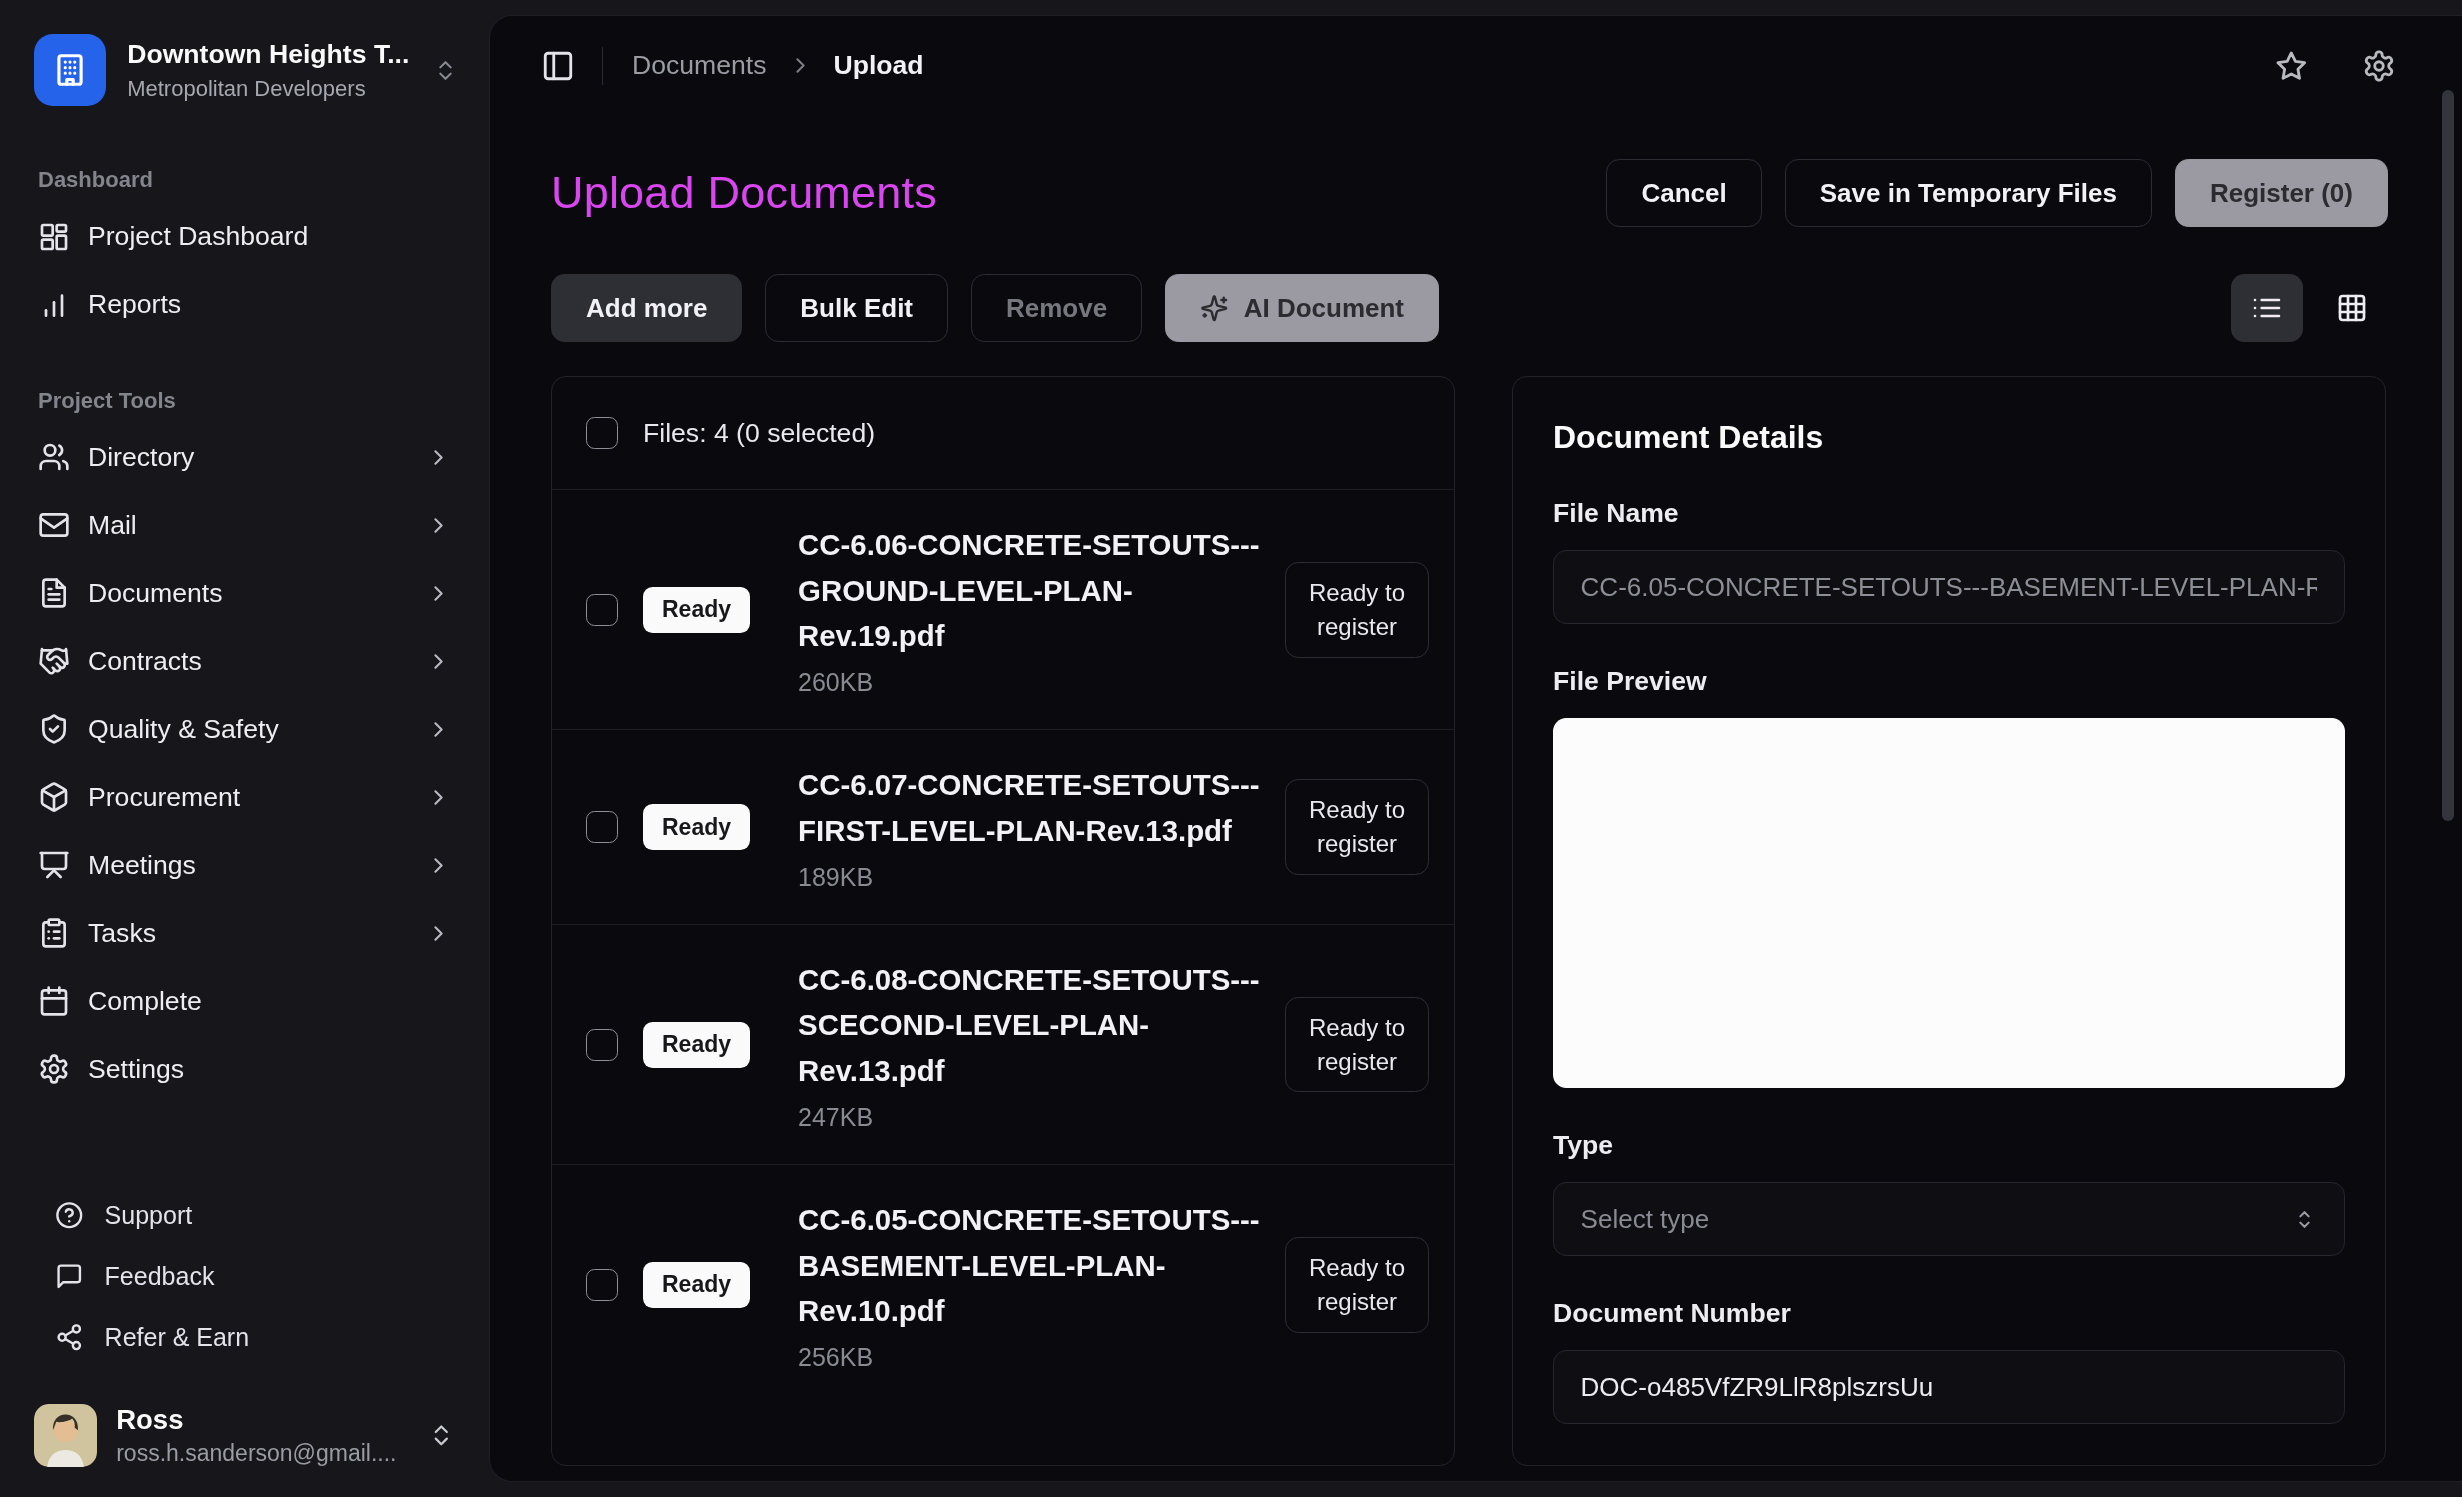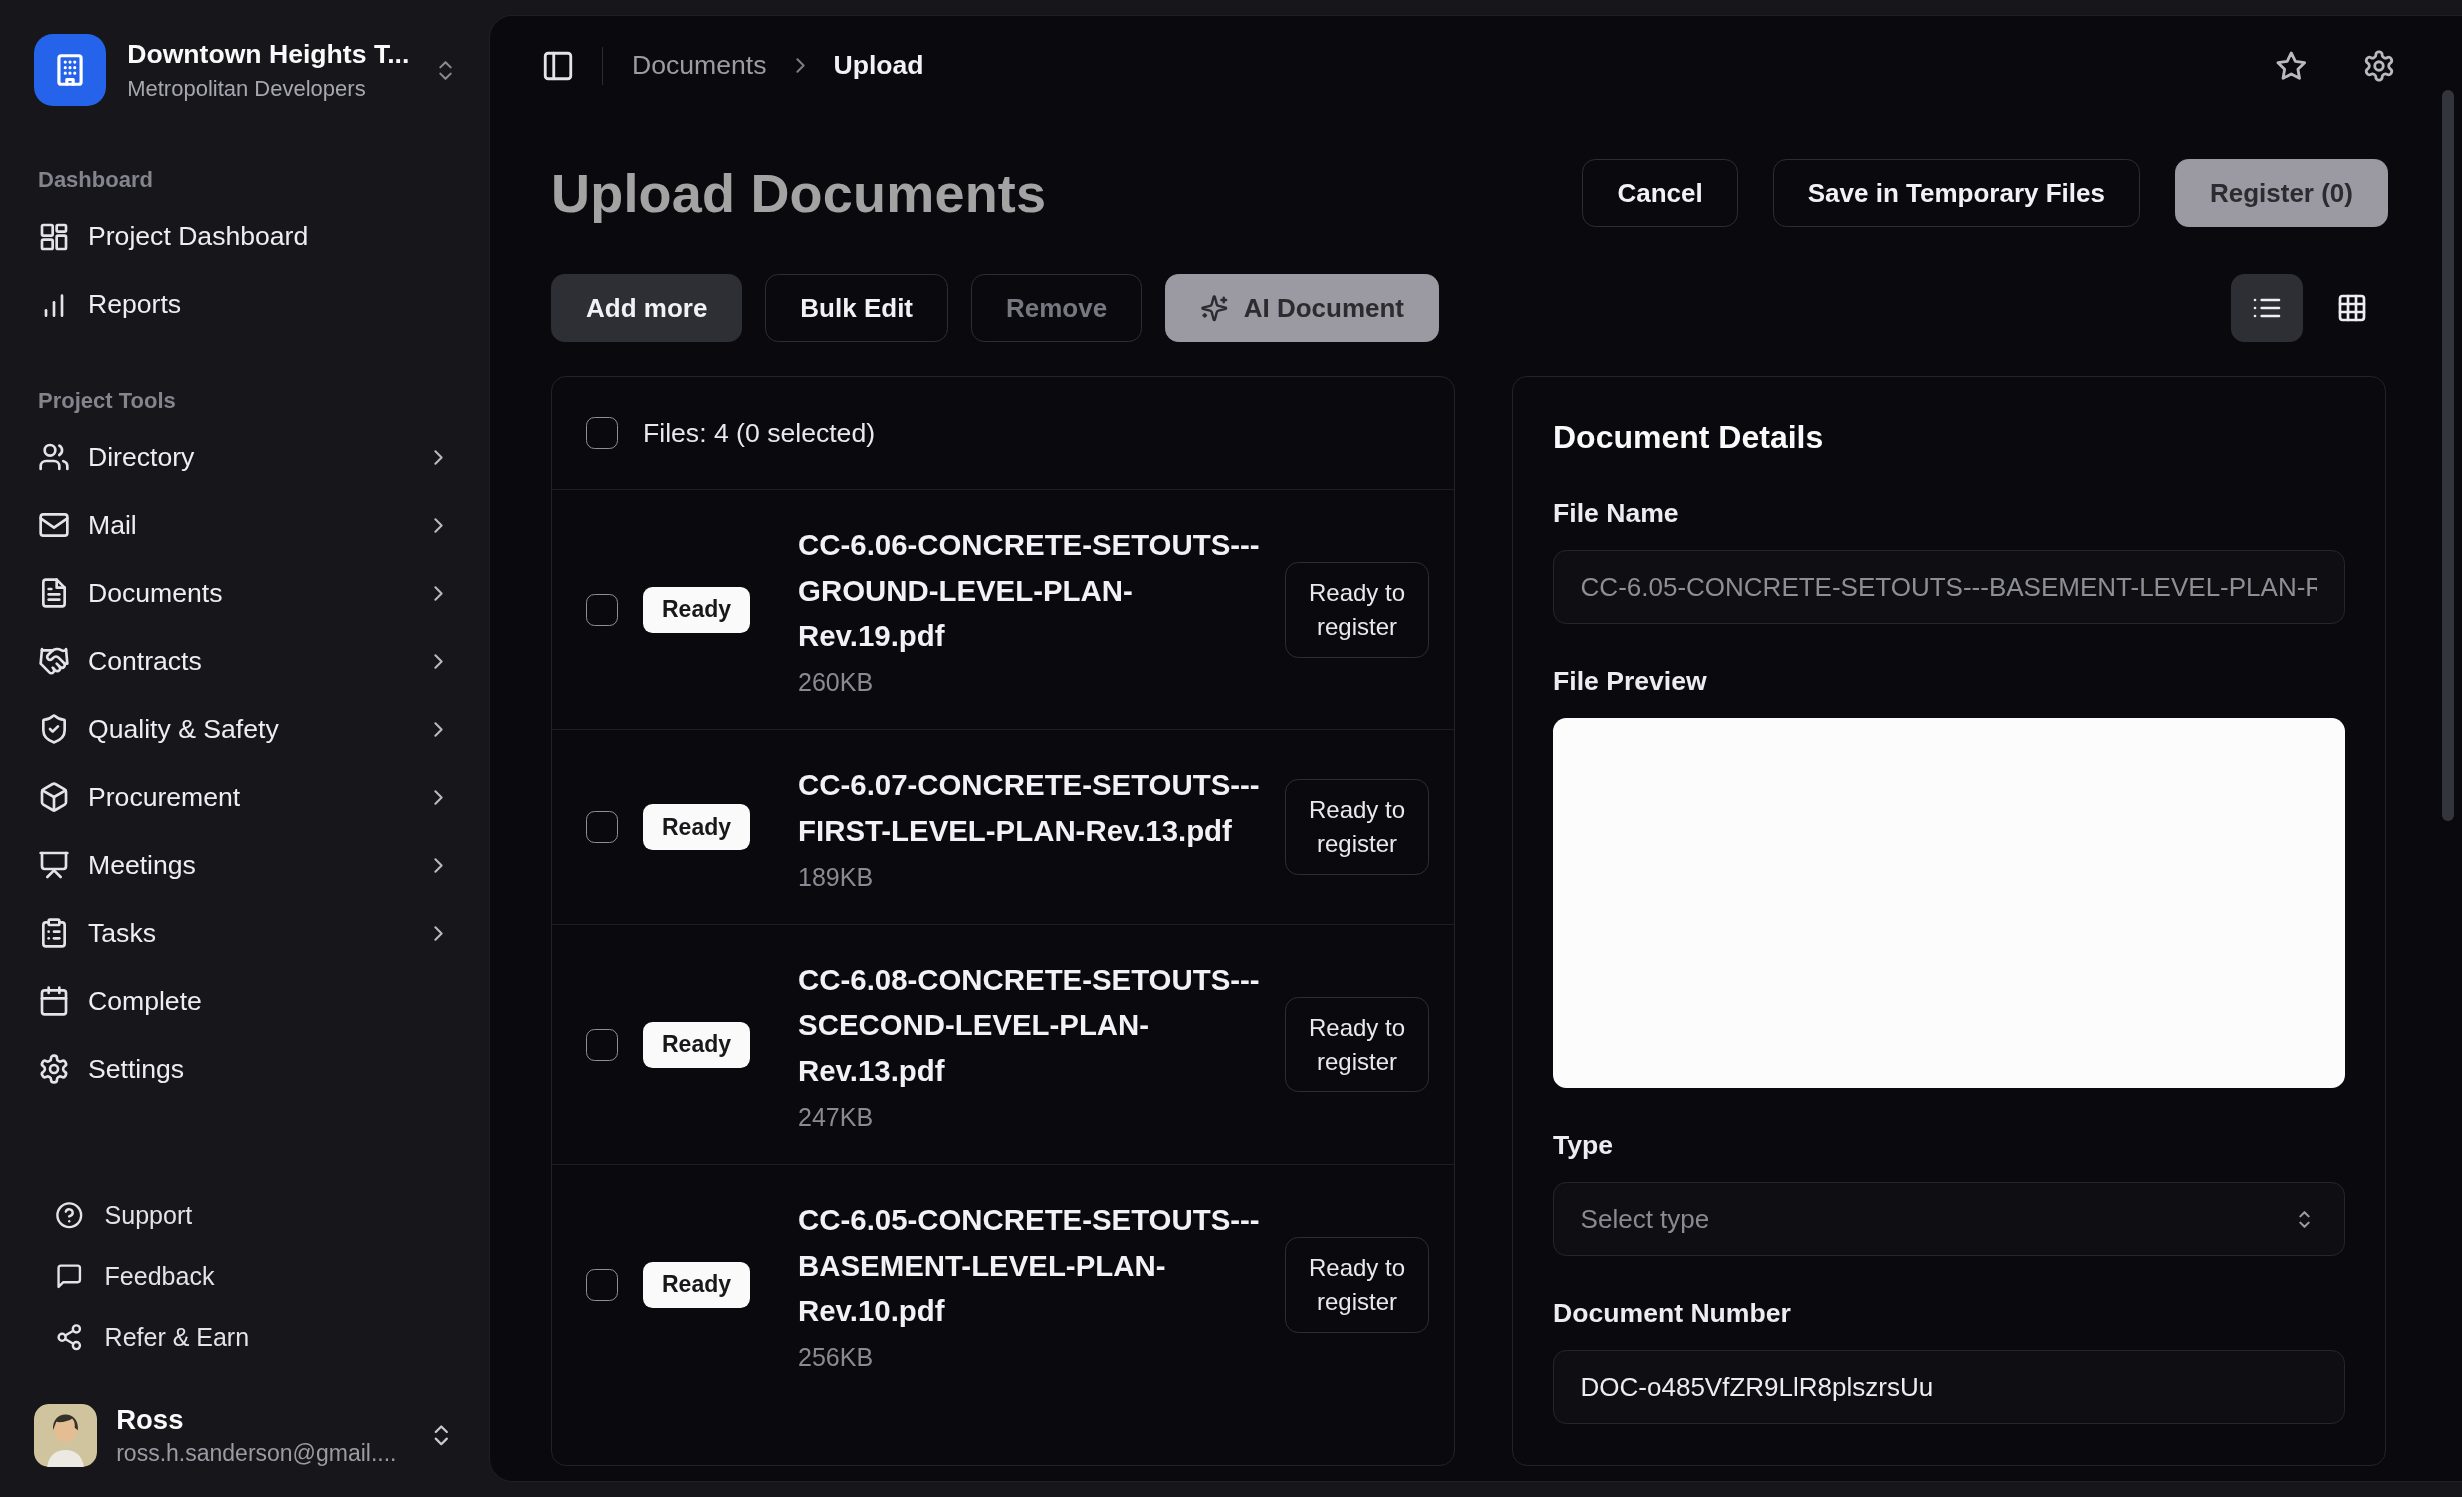--- a/index.html
+++ b/index.html
@@ -46,22 +46,22 @@
   .tb-toggle { color:#e3e3e9; cursor:pointer; display:flex; }
   .tb-div { width:1.9px; height:38px; background:#2b2b33; margin:0 28.5px 0 26.6px; }
   .crumb { display:flex; align-items:center; gap:21px; }
   .crumb .c1 { font-size:26.6px; color:#9b9ba3; cursor:pointer; }
   .crumb .c2 { font-size:26.6px; color:#f2f2f6; font-weight:600; }
   .crumb .sep { color:#7c7c85; display:flex; }
   .tb-right { margin-left:auto; display:flex; align-items:center; gap:53px; color:#b9b9c0; }
   .tb-right .ibtn { cursor:pointer; display:flex; }
 
   .page-head { display:flex; align-items:center; padding:44px 74px 0 61px; }
-  .page-title { font-size:54px; font-weight:700; color:#a3a3a3; letter-spacing:0.2px; }
-  .head-actions { margin-left:auto; display:flex; gap:35px; }
+  .page-title { font-size:45px; font-weight:400; color:#d946ef; letter-spacing:0.2px; }
+  .head-actions { margin-left:auto; display:flex; gap:23px; }
   .btn { height:68px; border-radius:13.3px; border:0.9px solid #2d2d35; background:transparent;
     color:#f2f2f6; font-size:26px; font-weight:600; padding:0 34px; display:flex; align-items:center;
     gap:15px; cursor:pointer; font-family:inherit; }
   .btn.filled { background:#2e2e35; border-color:#2e2e35; }
   .btn.primary-muted { background:#9b99a1; border-color:#9b99a1; color:#2b2b30; }
   .btn.disabled { color:#77777f; }
 
   .toolbar { display:flex; align-items:center; padding:47px 74px 0 61px; gap:23px; }
   .view-toggles { margin-left:auto; display:flex; align-items:center; gap:13.3px; }
   .vbtn { width:72px; height:68px; border-radius:13.3px; display:flex; align-items:center;

